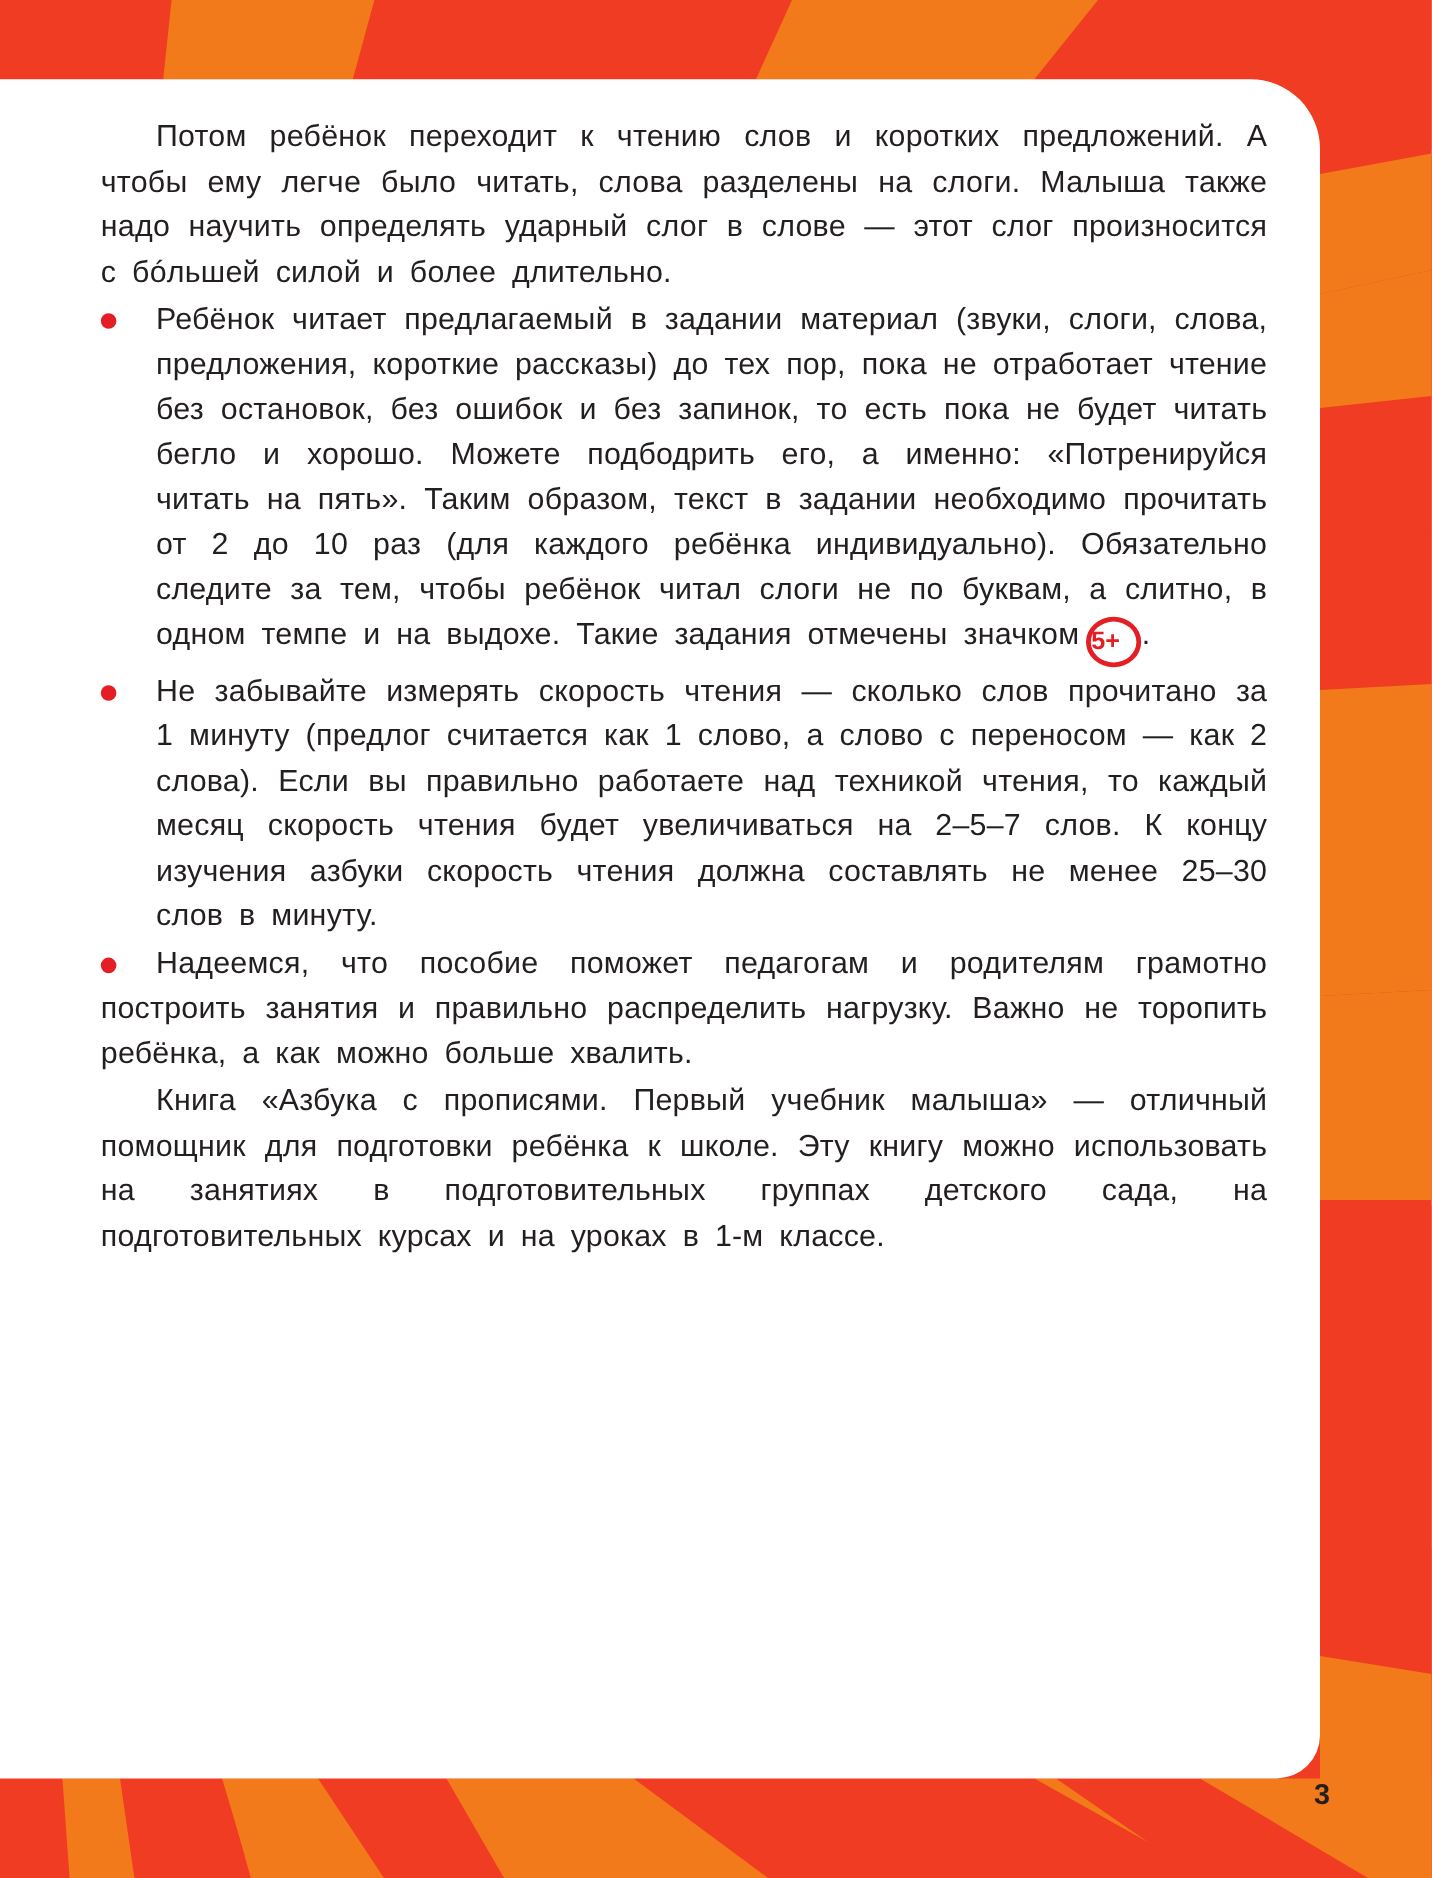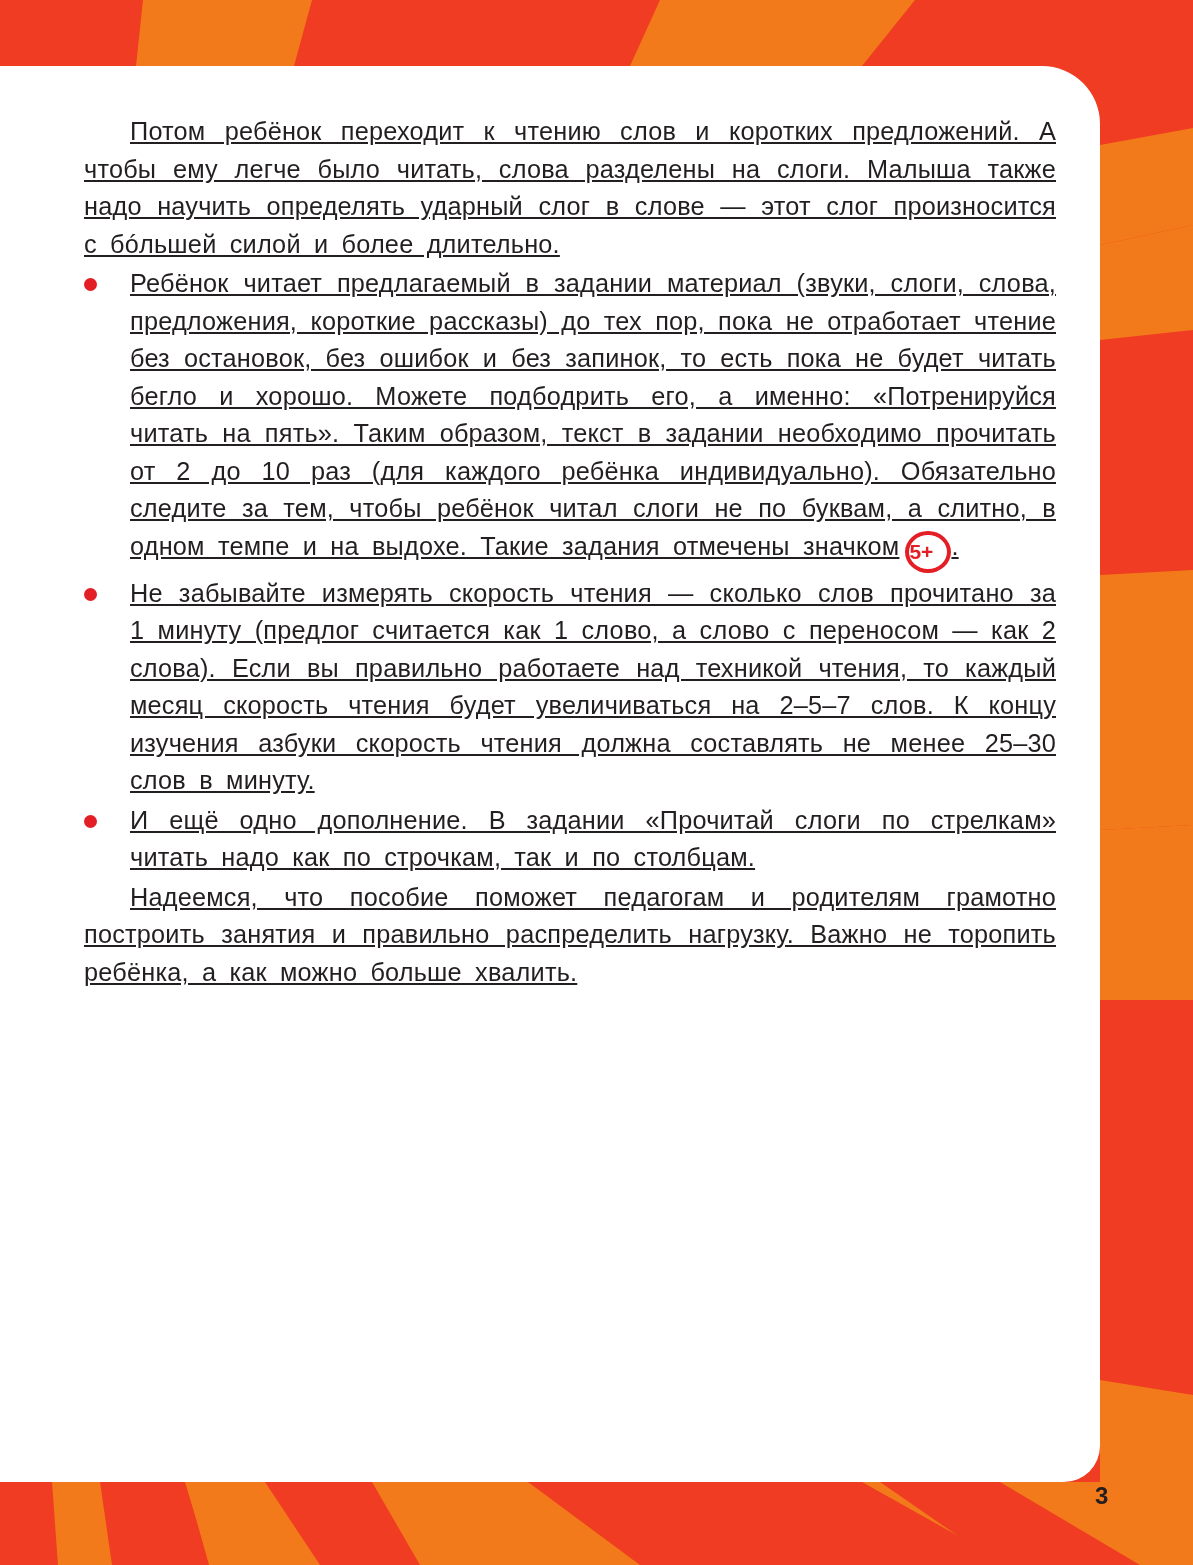--- a/index.html
+++ b/index.html
@@ -1,19 +1,19 @@
 <!DOCTYPE html>
 <html><head>
 <meta charset="utf-8">
 <style>
   html, body { margin:0; padding:0; }
   body { width:1193px; height:1565px; position:relative; overflow:hidden; background:#ef3c22; font-family:"Liberation Sans", sans-serif; }
   .bg { position:absolute; left:0; top:0; width:1193px; height:1565px; }
   .card { position:absolute; left:0; top:66px; width:1100px; height:1416px; background:#ffffff; border-radius:0 58px 36px 0; }
-  .text { position:absolute; left:84px; top:113px; width:972px; color:#231f20; font-size:25.3px; letter-spacing:0.2px; word-spacing:6px;text-decoration:underline; }
+  .text { position:absolute; left:84px; top:96px; width:972px; color:#231f20; font-size:25.3px; letter-spacing:0.2px; word-spacing:6px; }
   .p { margin:0; line-height:37.5px; text-align:justify; text-align-last:left; }
   .indent { text-indent:46px; }
   .gap { margin-top:2px; }
   .bullet { position:relative; padding-left:46px; }
   .dot { position:absolute; left:0; top:13px; width:13px; height:13px; border-radius:50%; background:#e31e24; }
   .badge { display:inline-block; width:38px; height:34px; margin-left:6px; border:4px solid #e31e24; border-radius:50%; color:#e31e24; font-weight:bold; font-size:21px; line-height:34px; text-align:center; text-indent:0; vertical-align:-4px; letter-spacing:0; word-spacing:0; box-sizing:content-box; }
   .pagenum { position:absolute; left:1095px; top:1482px; font-size:24px; font-weight:bold; color:#231f20; }
 </style>
 </head>
 <body>
@@ -57,19 +57,19 @@
   </div>
 
   <div class="p bullet gap">
     <span class="dot"></span>
     <span>Не забывайте измерять скорость чтения — сколько слов прочитано за 1 минуту (предлог считается как 1 слово, а слово с переносом — как 2 слова). Если вы правильно работаете над техникой чтения, то каждый месяц скорость чтения будет увеличиваться на 2–5–7 слов. К концу изучения азбуки скорость чтения должна составлять не менее 25–30 слов в минуту.</span>
   </div>
 
 
   <div class="p bullet gap">
     <span class="dot"></span>
-    <span>И ещё одно дополнение. В задании «Прочитай слоги по стрелкам» читать надо как по строчкам, так и по столбцам.</span>
   </div>
 
   <p class="p indent gap">Надеемся, что пособие поможет педагогам и родителям грамотно построить занятия и правильно распределить нагрузку. Важно не торопить ребёнка, а как можно больше хвалить.</p>
+  <p class="p indent gap">Книга «Азбука с прописями. Первый учебник малыша» — отличный помощник для подготовки ребёнка к школе. Эту книгу можно использовать на занятиях в подготовительных группах детского сада, на подготовительных курсах и на уроках в 1-м классе.</p>
 </div>
 
 <div class="pagenum">3</div>
 
 </body></html>

